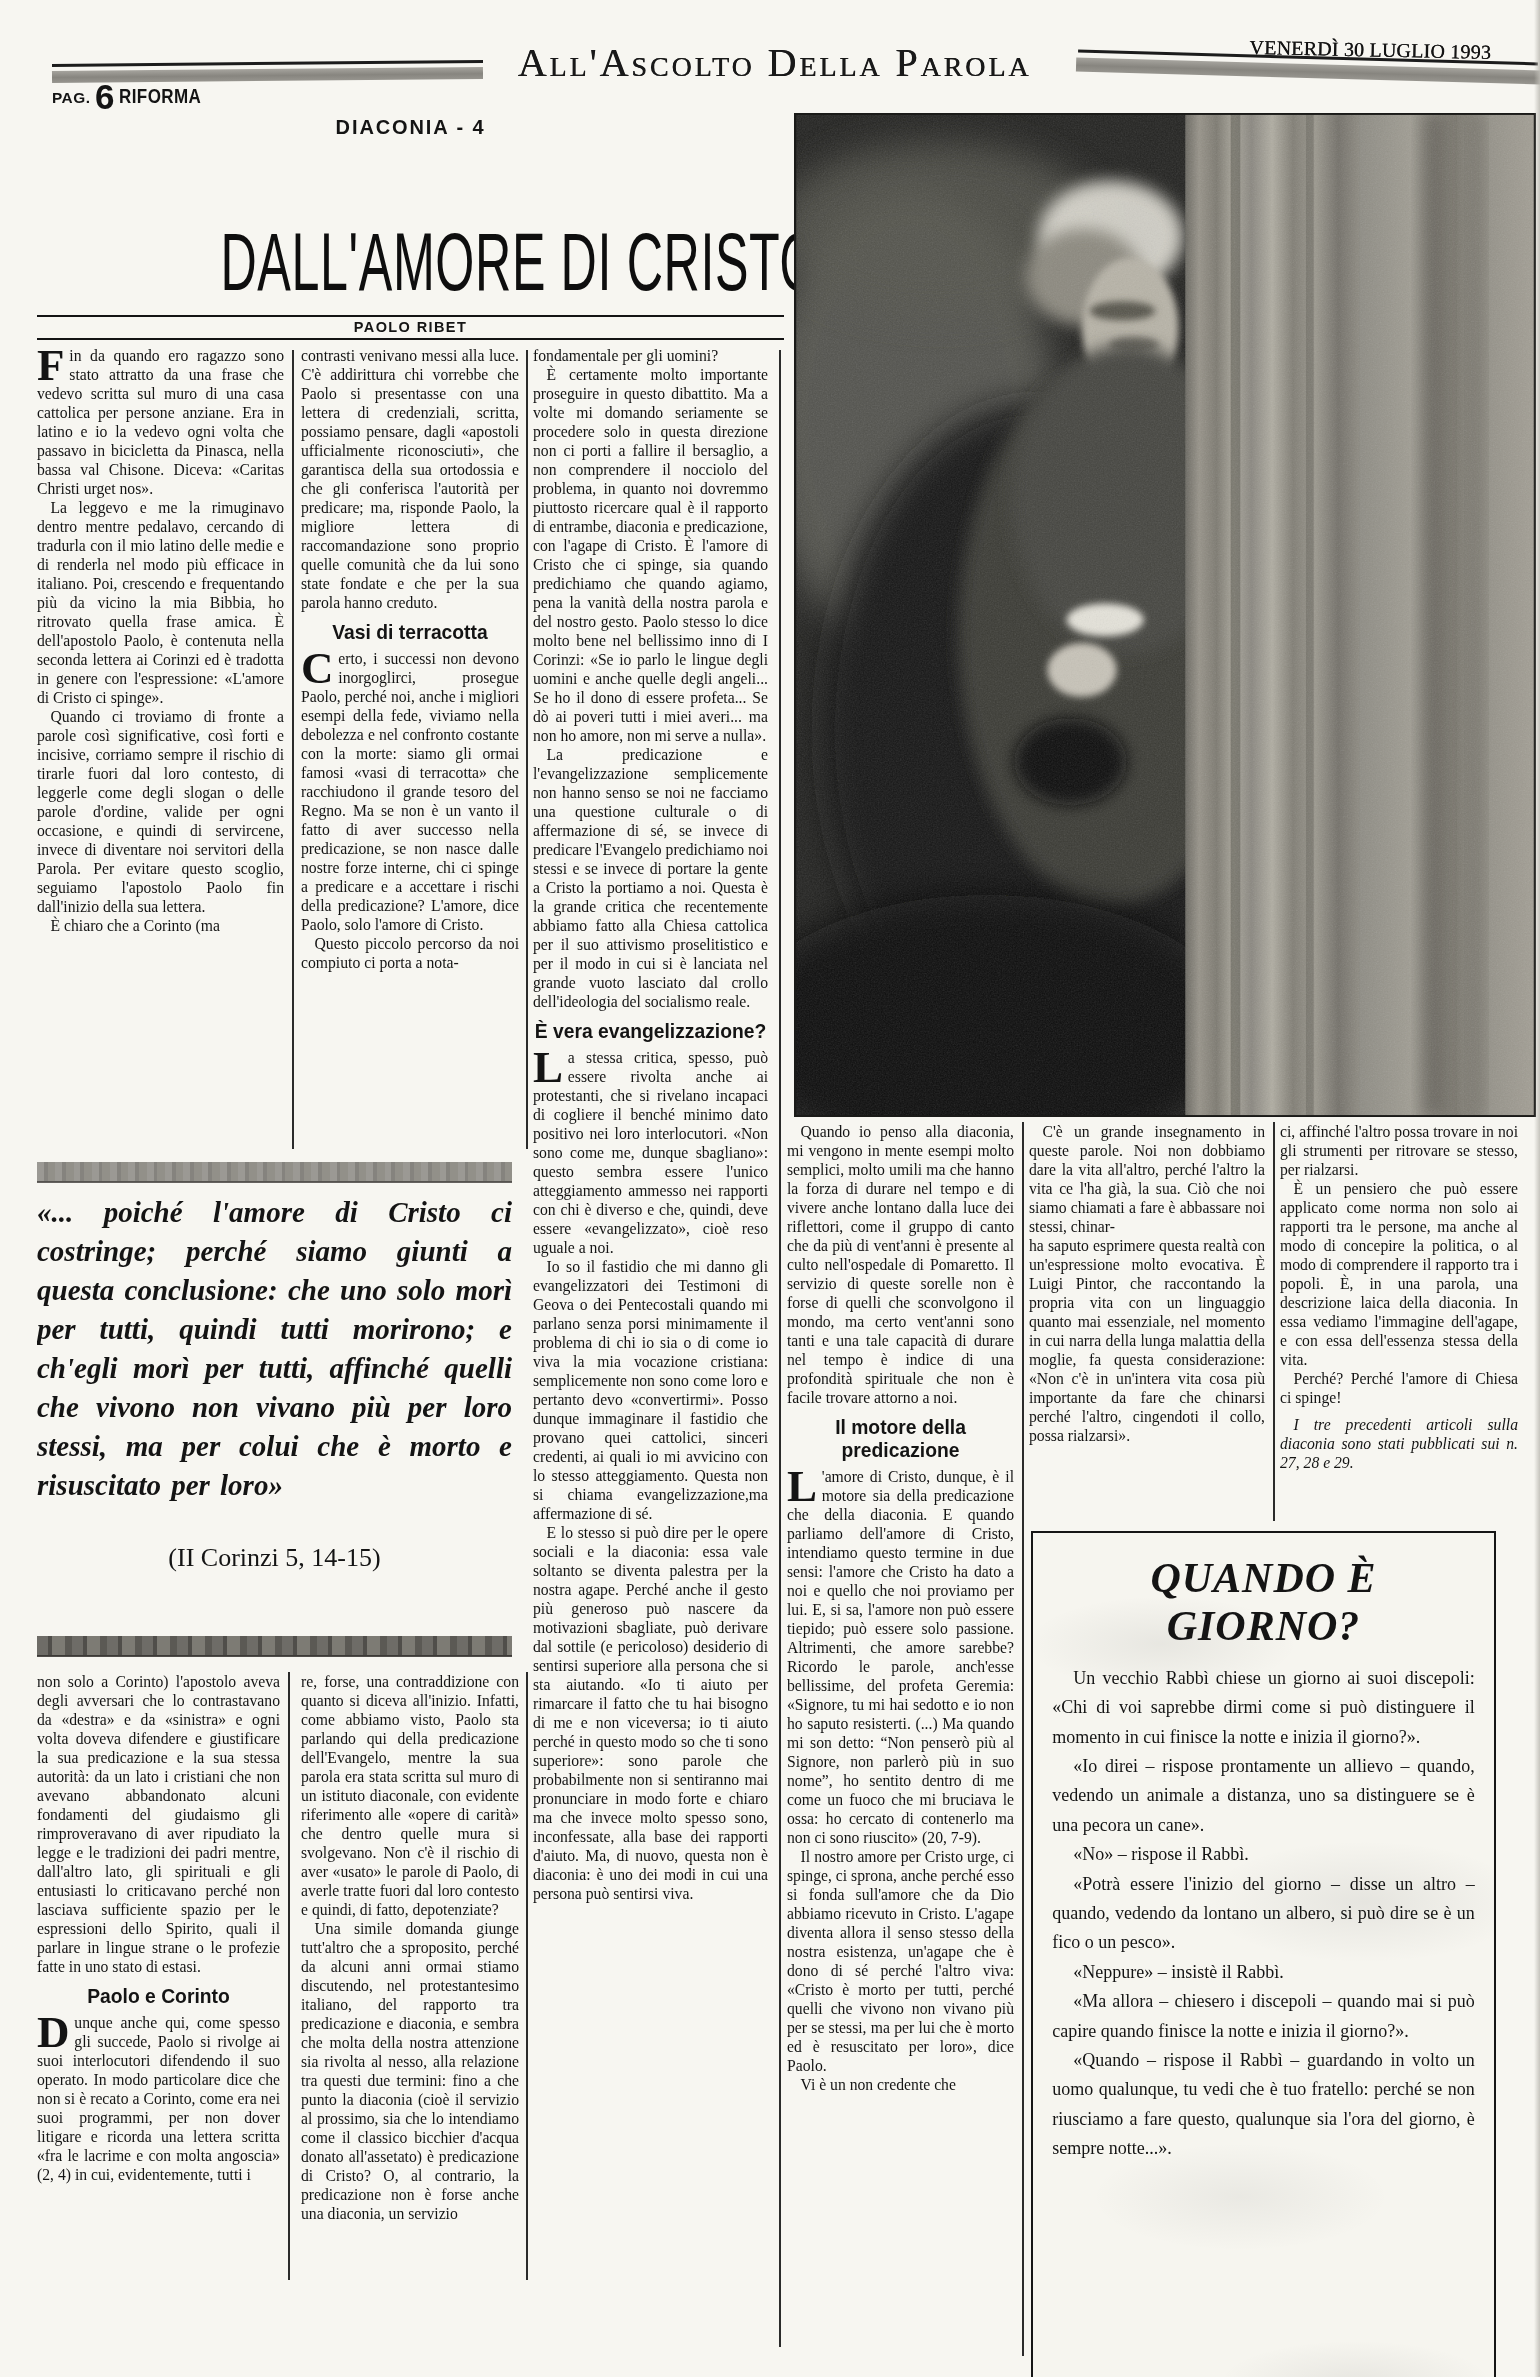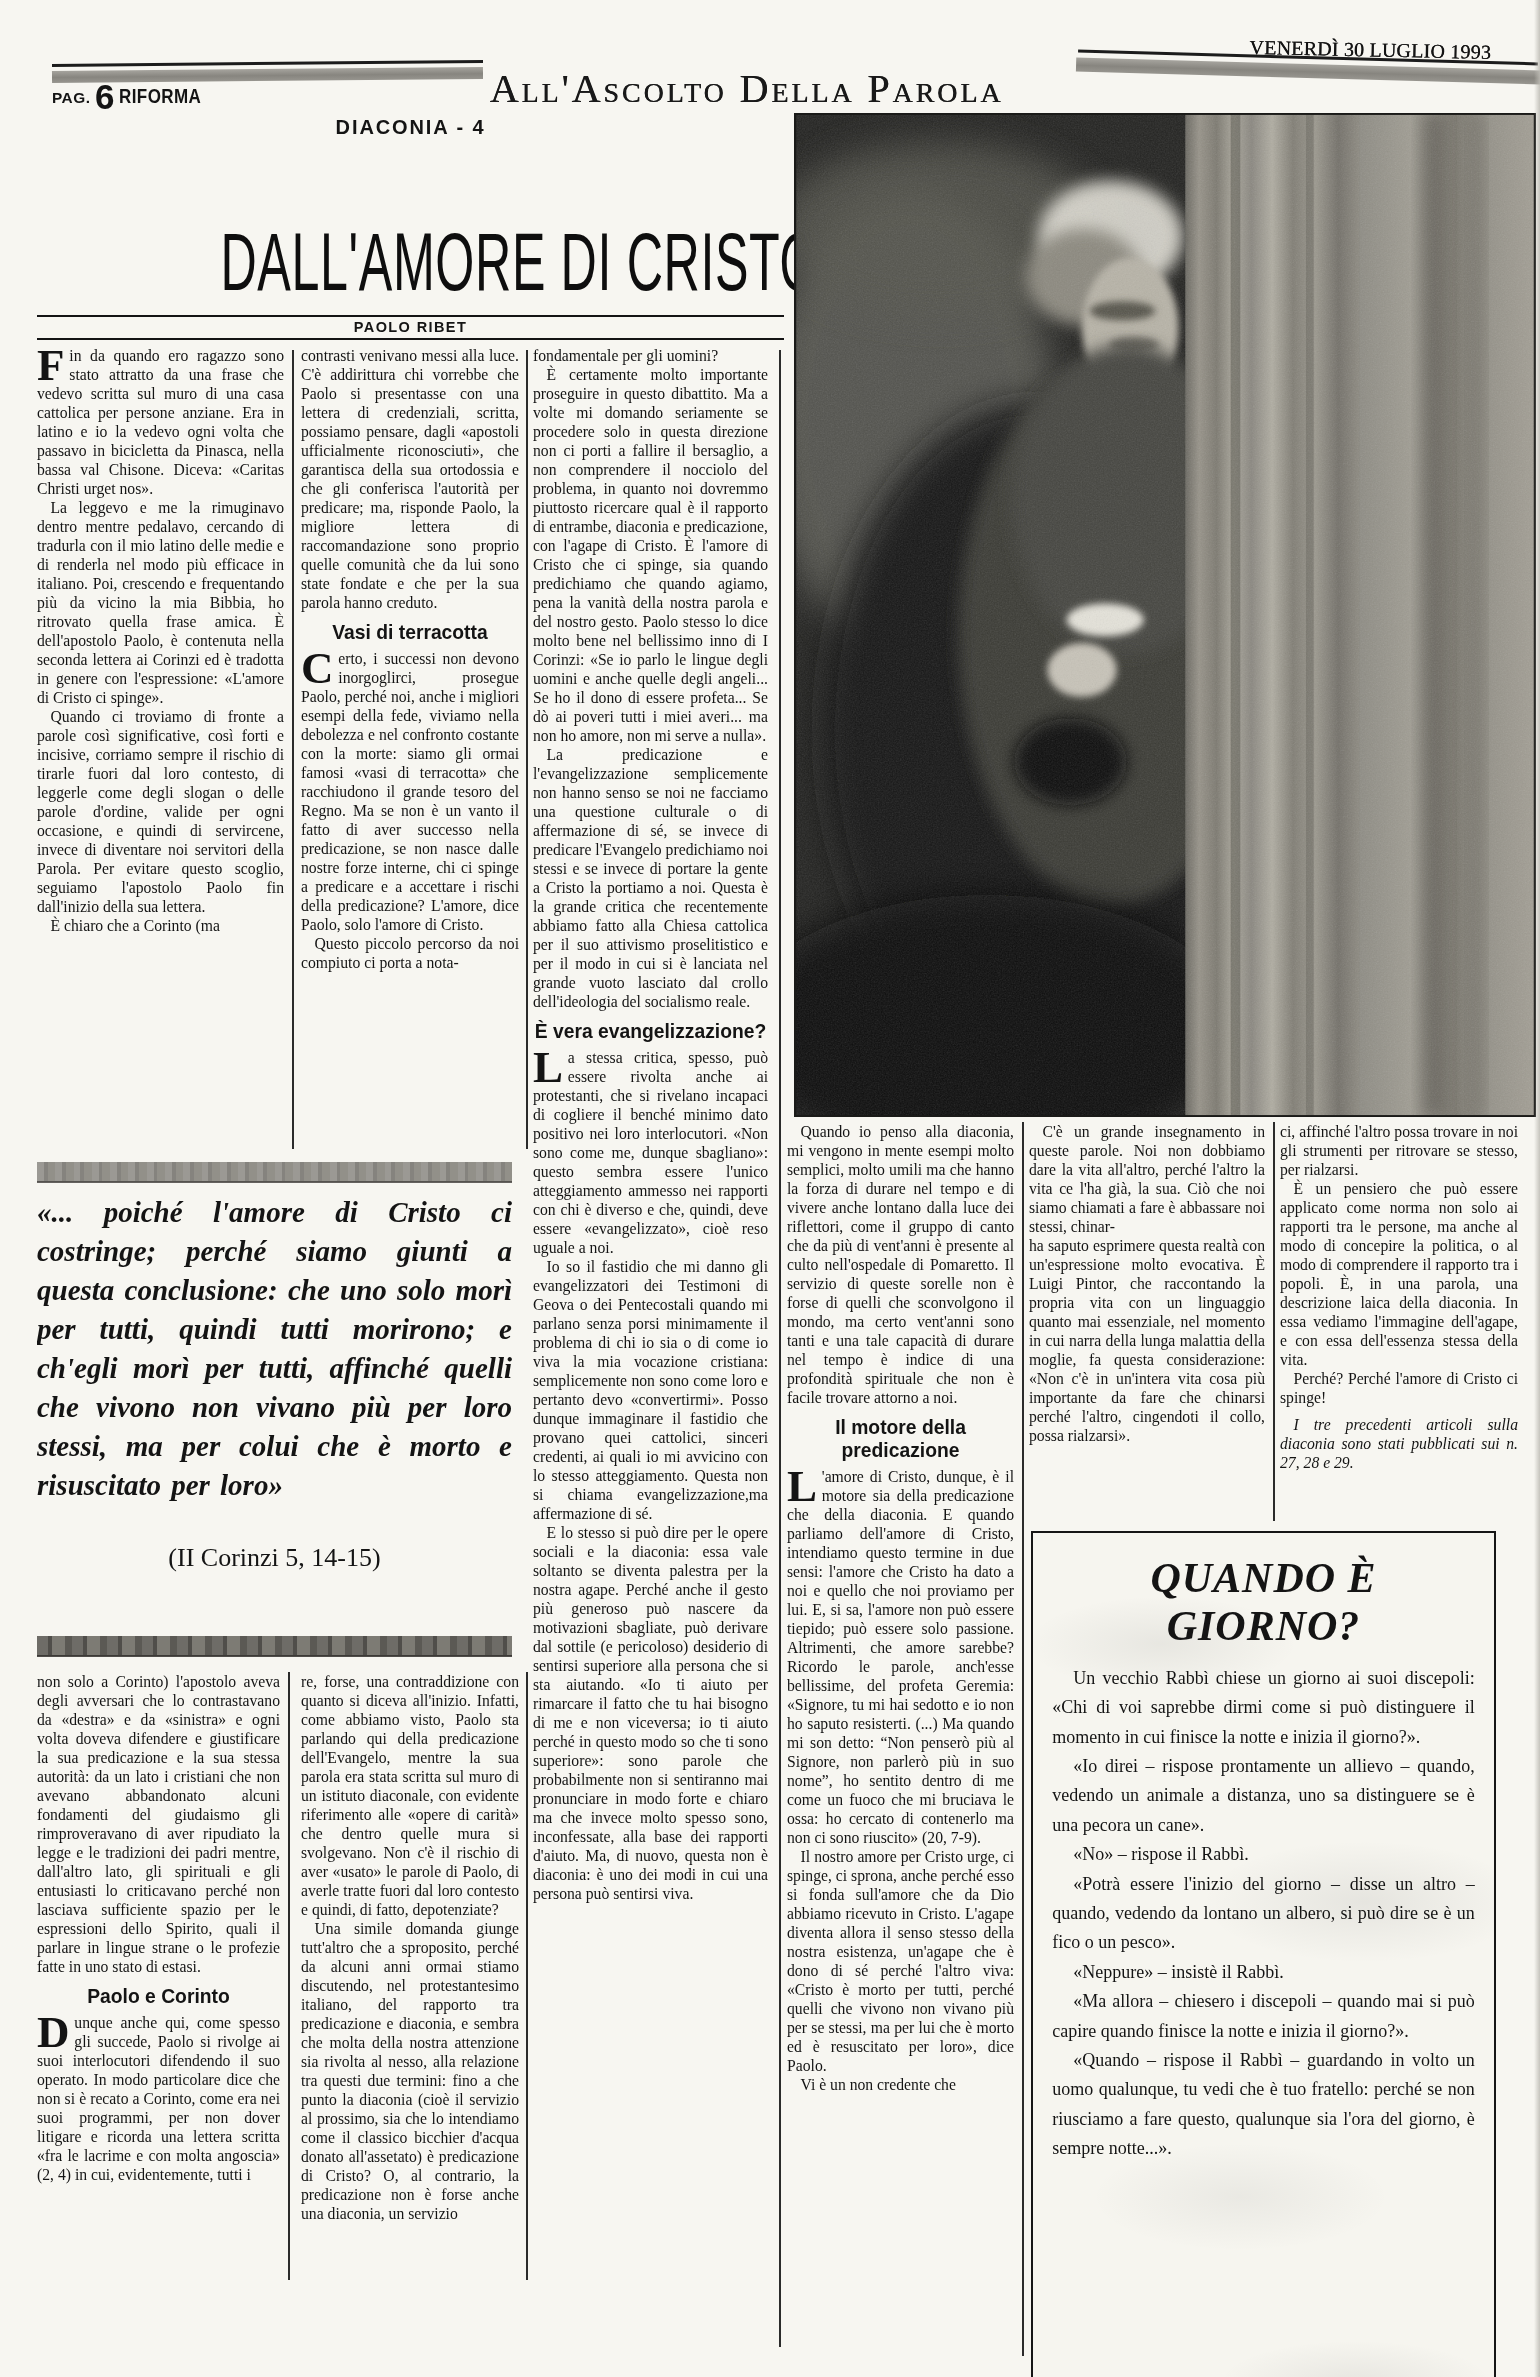--- a/index.html
+++ b/index.html
@@ -7,23 +7,23 @@
         font-family:"Liberation Serif",serif;color:#141414;overflow:hidden;margin:0 auto;}
   .page::after{content:'';position:absolute;right:0;top:0;width:6.8px;height:100%;
         background:linear-gradient(90deg,transparent,#bdbbb4);pointer-events:none;}
   .abs{position:absolute;}
 
   
   .pagblock{left:52px;top:33px;font-family:"Liberation Sans",sans-serif;font-weight:700;margin-top:44px;}
   .paglabel{font-size:15.4px;letter-spacing:0.5px;vertical-align:5.8px;}
   .pagnum{font-size:35px;letter-spacing:0;}
   .pagbrand{font-size:20px;letter-spacing:0.5px;vertical-align:5.8px;display:inline-block;transform:scaleX(.85);transform-origin:left;}
-  .masthead{left:428px;top:39px;width:637px;text-align:center;
+  .masthead{left:456px;top:39px;width:637px;text-align:center;
         font-variant:small-caps;font-size:40px;letter-spacing:2.9px;color:#191919;
-        text-shadow:0.4px 0 0 #191919;margin-top:26px;}
+        text-shadow:0.4px 0 0 #191919;}
   .dateline{left:1240px;top:41px;width:251px;text-align:right;font-size:20px;
         letter-spacing:0.2px;transform:rotate(1.2deg);transform-origin:right;
         font-variant:small-caps;text-shadow:0.3px 0 0 #141414;}
   .hline{background:#1c1c1c;height:2.9px;}
   .hband{background:linear-gradient(180deg,#a6a49e,#87857f 55%,#97958f);}
   .hl-l1{left:52px;top:62px;width:431px;transform:rotate(-.5deg);}
   .hb-l{left:52px;top:69px;width:431px;height:11.6px;transform:rotate(-.5deg);}
   .hl-r1{left:1078px;top:56px;width:460px;transform:rotate(1.6deg);}
   .hb-r{left:1076px;top:64px;width:465px;height:13.5px;transform:rotate(1.6deg);}
 
@@ -249,21 +249,21 @@
       </div>
   </div>
 
   <div class="col c5">
       <p class="para">C'è un grande insegnamento in queste parole. Noi non dobbiamo dare la vita all'altro, perché l'altro la vita ce l'ha già, la sua. Ciò che noi siamo chiamati a fare è abbassare noi stessi, chinar-</p>
       <p class="para noind">ha saputo esprimere questa realtà con un'espressione molto evocativa. È Luigi Pintor, che raccontando la propria vita con un linguaggio quanto mai essenziale, nel momento in cui narra della lunga malattia della moglie, fa questa considerazione: «Non c'è in un'intera vita cosa più importante da fare che chinarsi perché l'altro, cingendoti il collo, possa rialzarsi».</p>
     </div>
   <div class="col c6">
       <p class="para noind">ci, affinché l'altro possa trovare in noi gli strumenti per ritrovare se stesso, per rialzarsi.</p>
       <p class="para">È un pensiero che può essere applicato come norma non solo ai rapporti tra le persone, ma anche al modo di concepire la politica, o al modo di comprendere il rapporto tra i popoli. È, in una parola, una descrizione laica della diaconia. In essa vediamo l'immagine dell'agape, e con essa dell'essenza stessa della vita.</p>
-      <p class="para">Perché? Perché l'amore di Cristo ci spinge!</p>
+      <p class="para">Perché? Perché l'amore di Chiesa ci spinge!</p>
       <p class="para note-italic">I tre precedenti articoli sulla diaconia sono stati pubblicati sui n. 27, 28 e 29.</p>
     </div>
 
   <div class="abs story-box">
     <h2 class="box-title">QUANDO È GIORNO?</h2>
     <div>
         <p class="para">Un vecchio Rabbì chiese un giorno ai suoi discepoli: «Chi di voi saprebbe dirmi come si può distinguere il momento in cui finisce la notte e inizia il giorno?».</p>
         <p class="para">«Io direi – rispose prontamente un allievo – quando, vedendo un animale a distanza, uno sa distinguere se è una pecora un cane».</p>
         <p class="para">«No» – rispose il Rabbì.</p>
         <p class="para">«Potrà essere l'inizio del giorno – disse un altro – quando, vedendo da lontano un albero, si può dire se è un fico o un pesco».</p>

